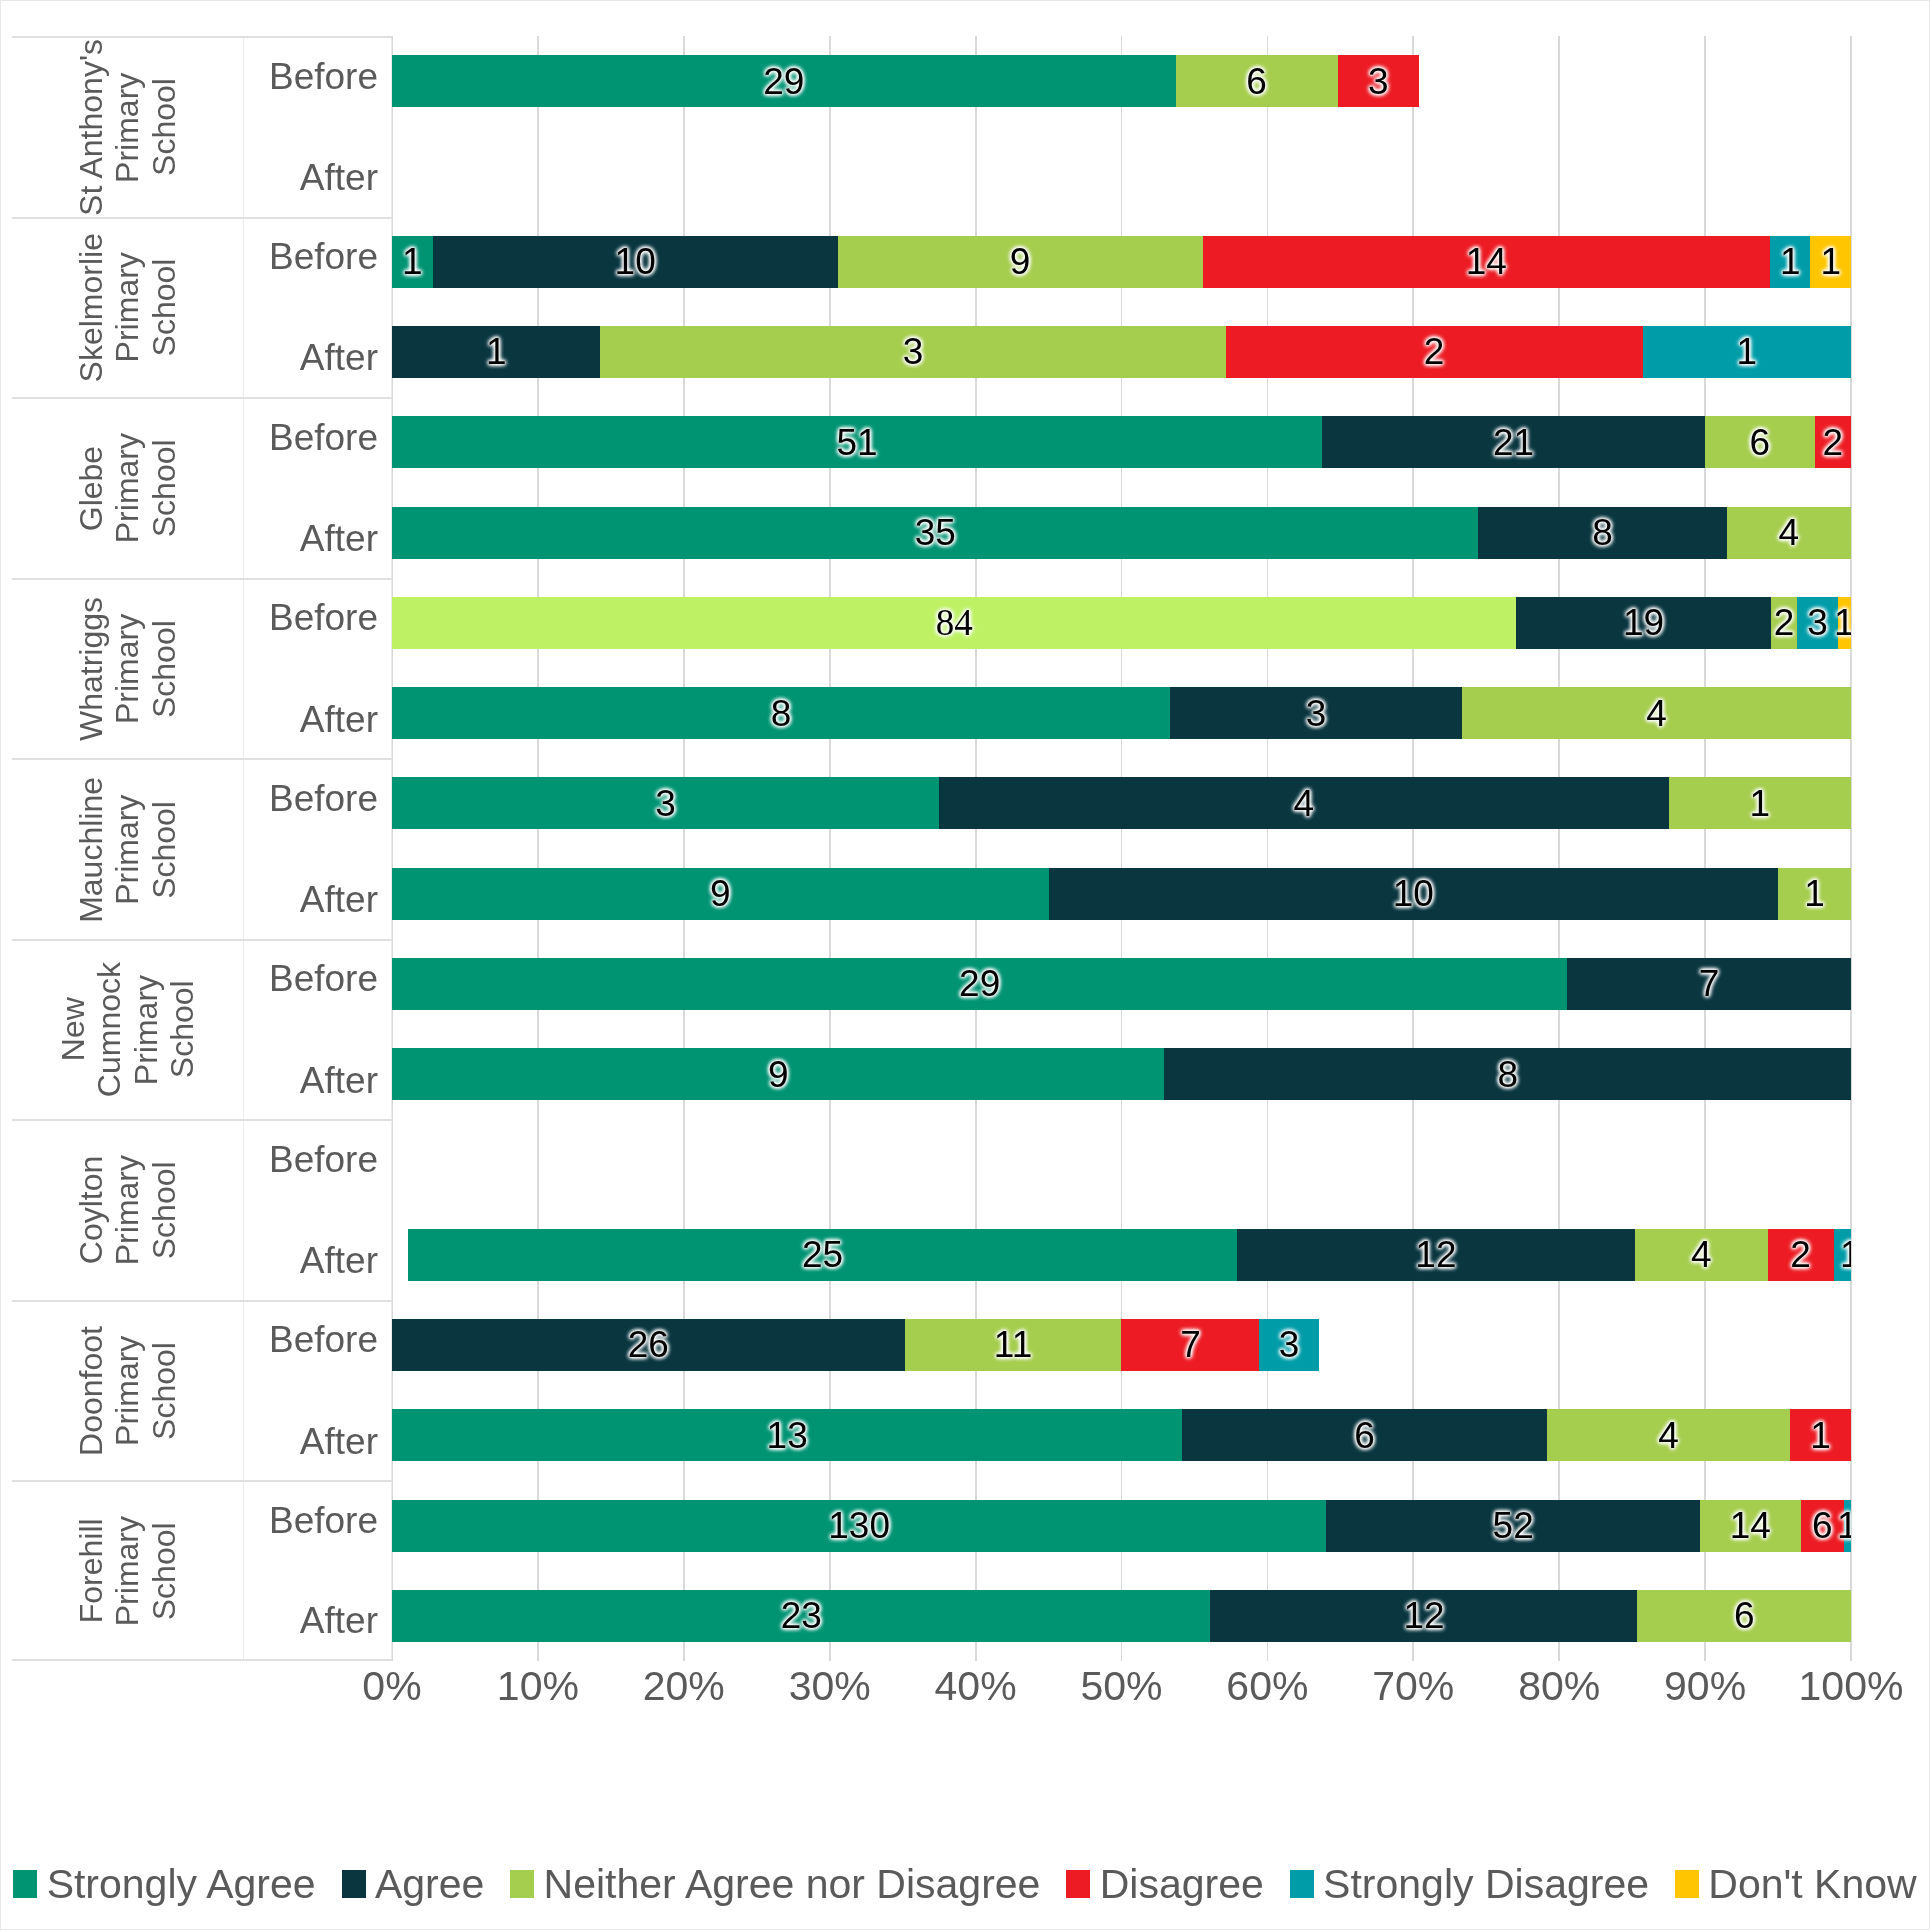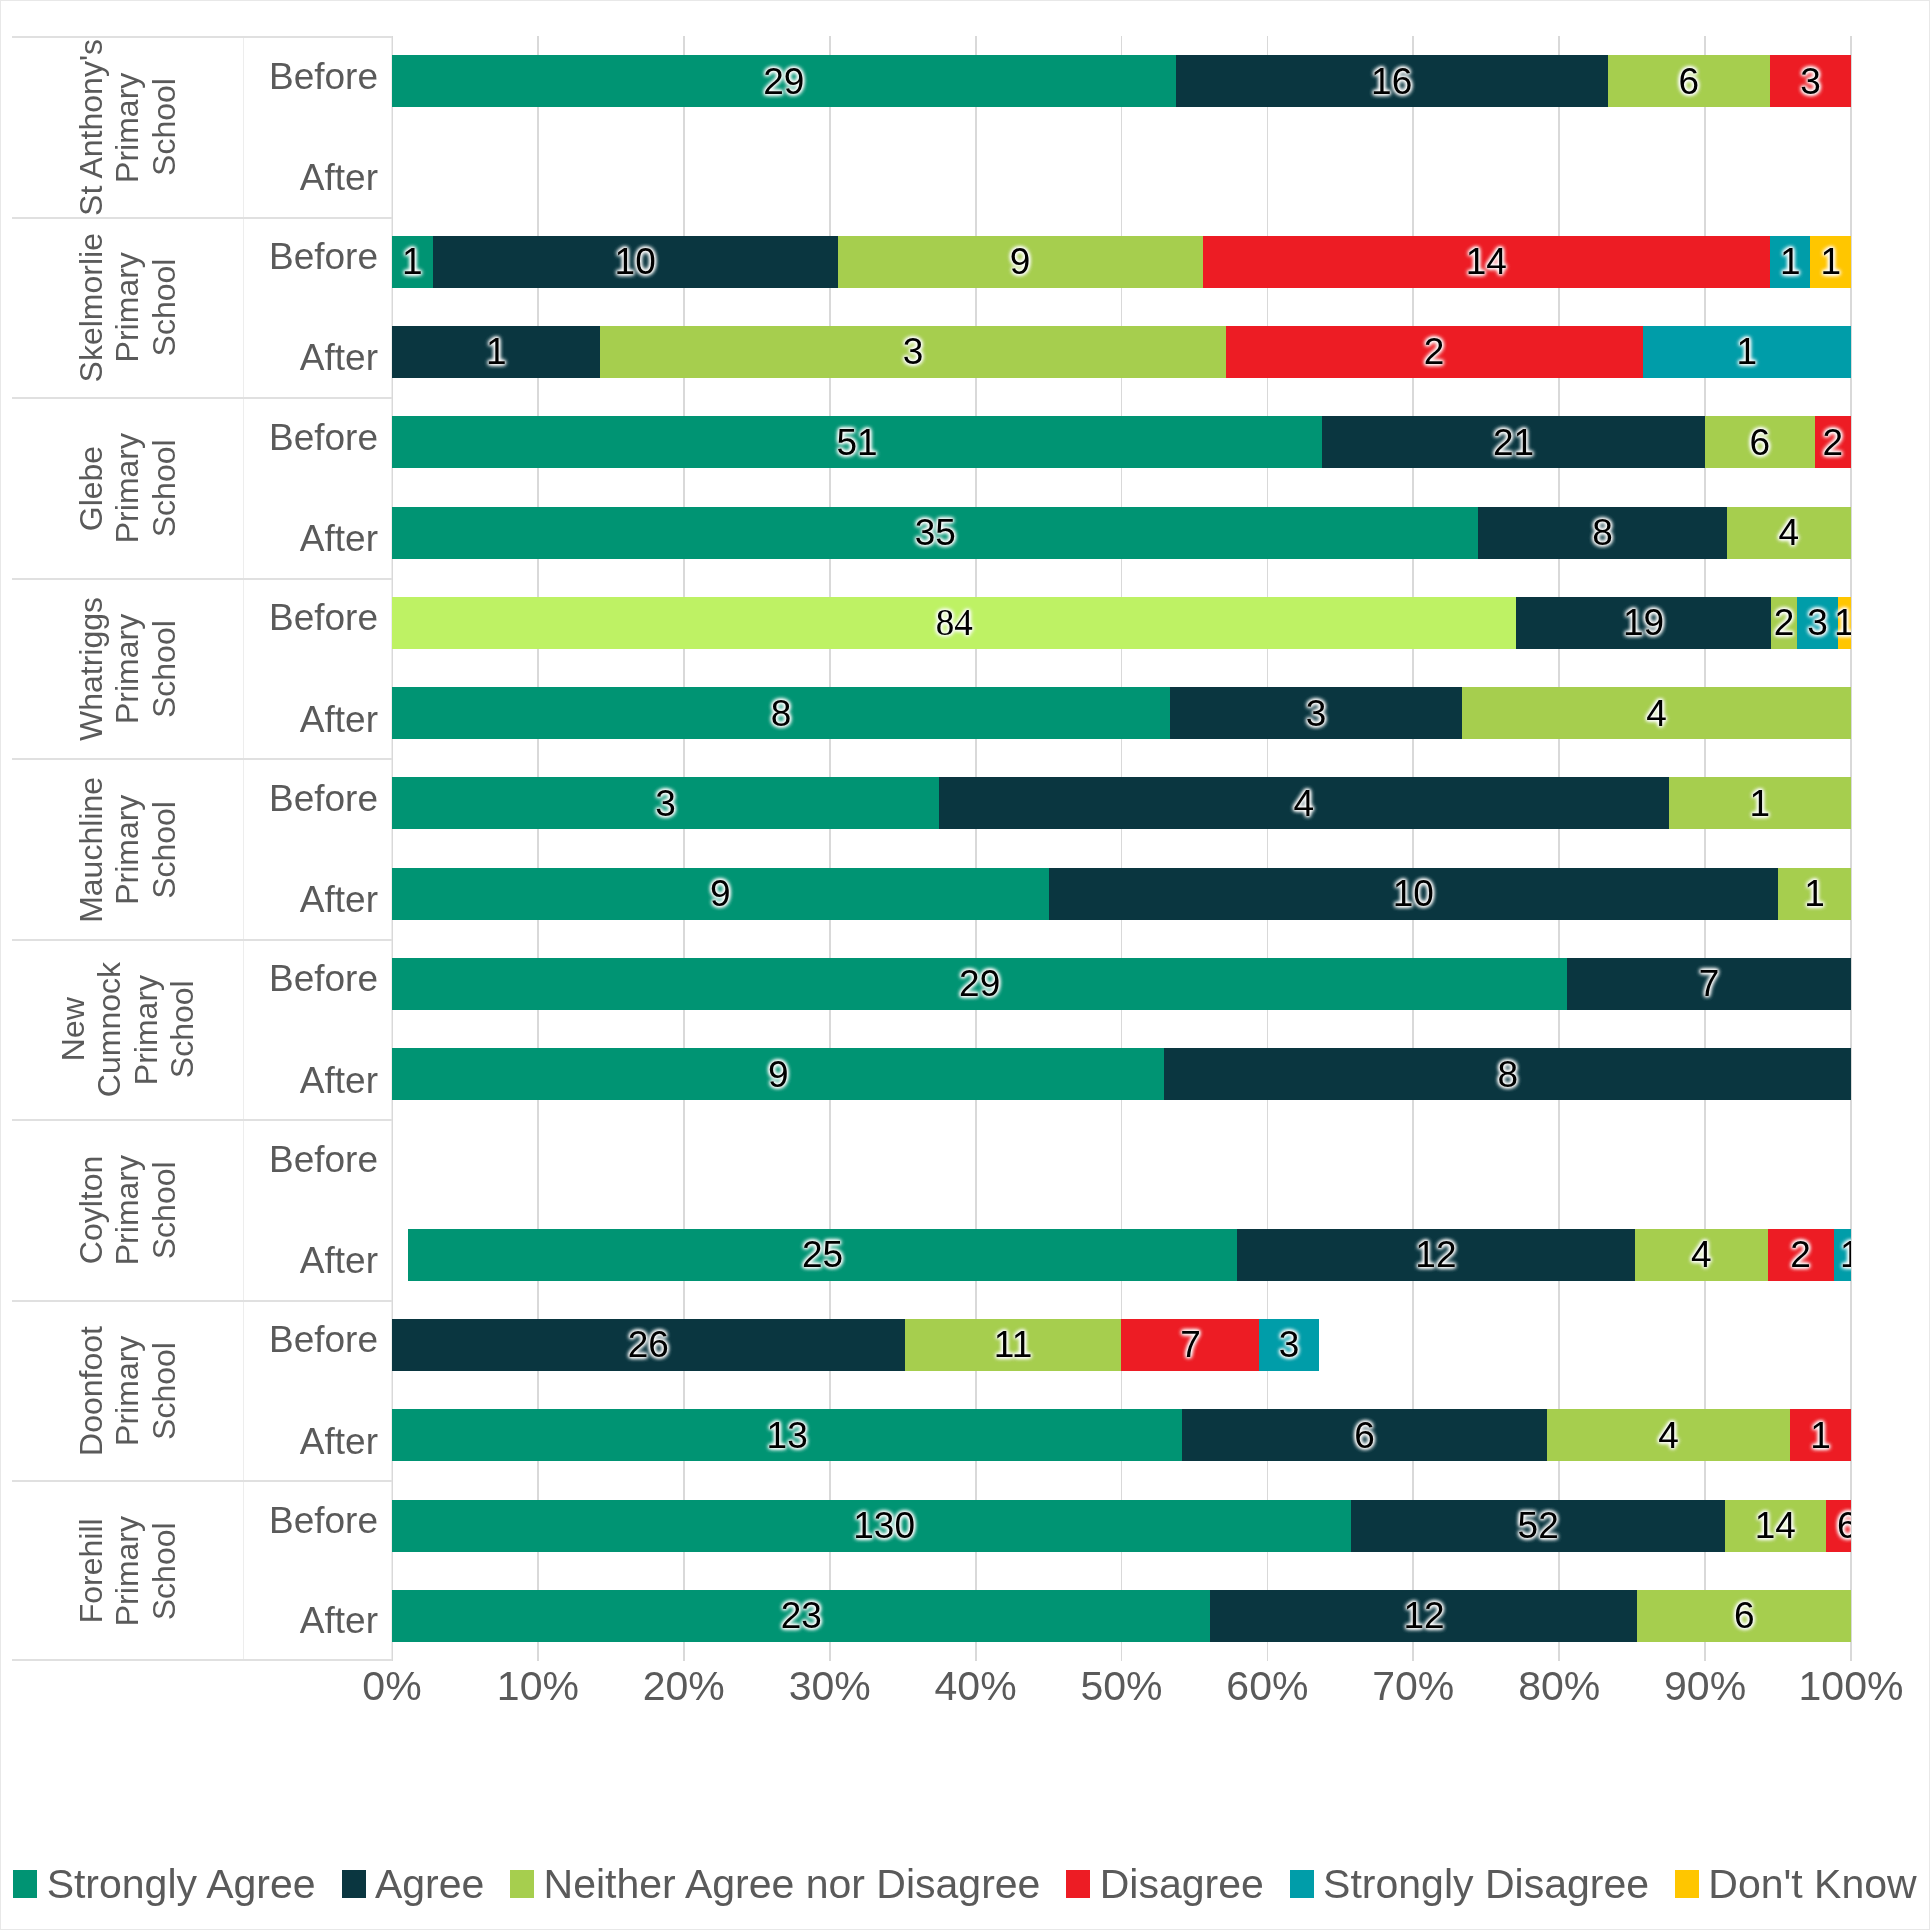--- a/index.html
+++ b/index.html
@@ -171,23 +171,20 @@
         </div>
       </div>
 
     <div class="bars" id="bars">
         <div class="bar-block" style="height: 11.1111%;">
           <div class="bar-row">
             <div class="bar">
               <div class="seg" style="background: rgb(0, 148, 115); flex: 0 0 53.7037%;">
                 <span>29</span>
               </div>
-              <div class="seg" style="background: rgb(10, 54, 64); flex: 0 0 29.6296%;">
-                <span>16</span>
-              </div>
               <div class="seg" style="background: rgb(166, 206, 78); flex: 0 0 11.1111%;">
                 <span>6</span>
               </div>
               <div class="seg" style="background: rgb(237, 28, 36); flex: 0 0 5.55556%;">
                 <span>3</span>
               </div>
             </div>
           </div>
           <div class="bar-row"></div>
         </div>
@@ -398,21 +395,21 @@
               </div>
               <div class="seg" style="background: rgb(237, 28, 36); flex: 0 0 4.16667%;">
                 <span>1</span>
               </div>
             </div>
           </div>
         </div>
         <div class="bar-block" style="height: 11.1111%;">
           <div class="bar-row">
             <div class="bar">
-              <div class="seg" style="background: rgb(0, 148, 115); flex: 0 0 64.0394%; padding-left: 25px;">
+              <div class="seg" style="background: rgb(0, 148, 115); flex: 0 0 64.0394%;">
                 <span>130</span>
               </div>
               <div class="seg" style="background: rgb(10, 54, 64); flex: 0 0 25.6158%;">
                 <span>52</span>
               </div>
               <div class="seg" style="background: rgb(166, 206, 78); flex: 0 0 6.89655%;">
                 <span>14</span>
               </div>
               <div class="seg" style="background: rgb(237, 28, 36); flex: 0 0 2.95567%;">
                 <span>6</span>

